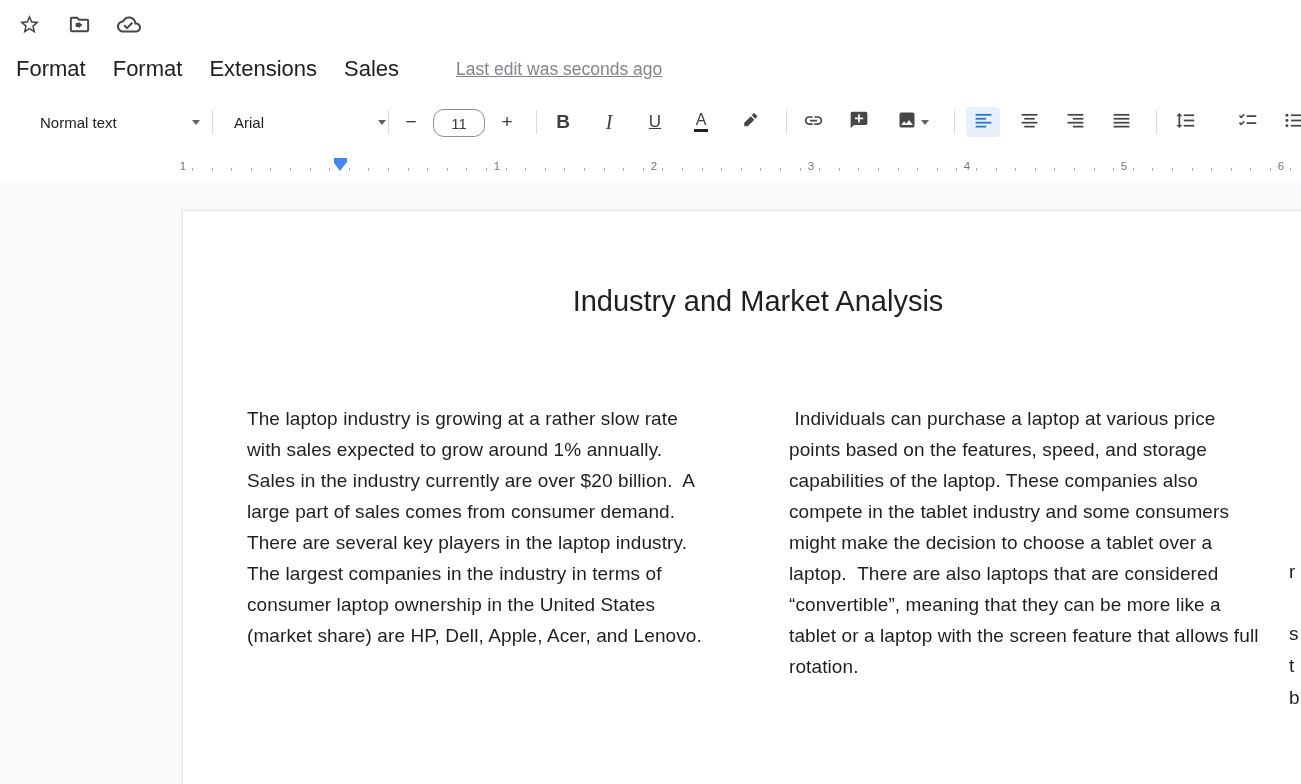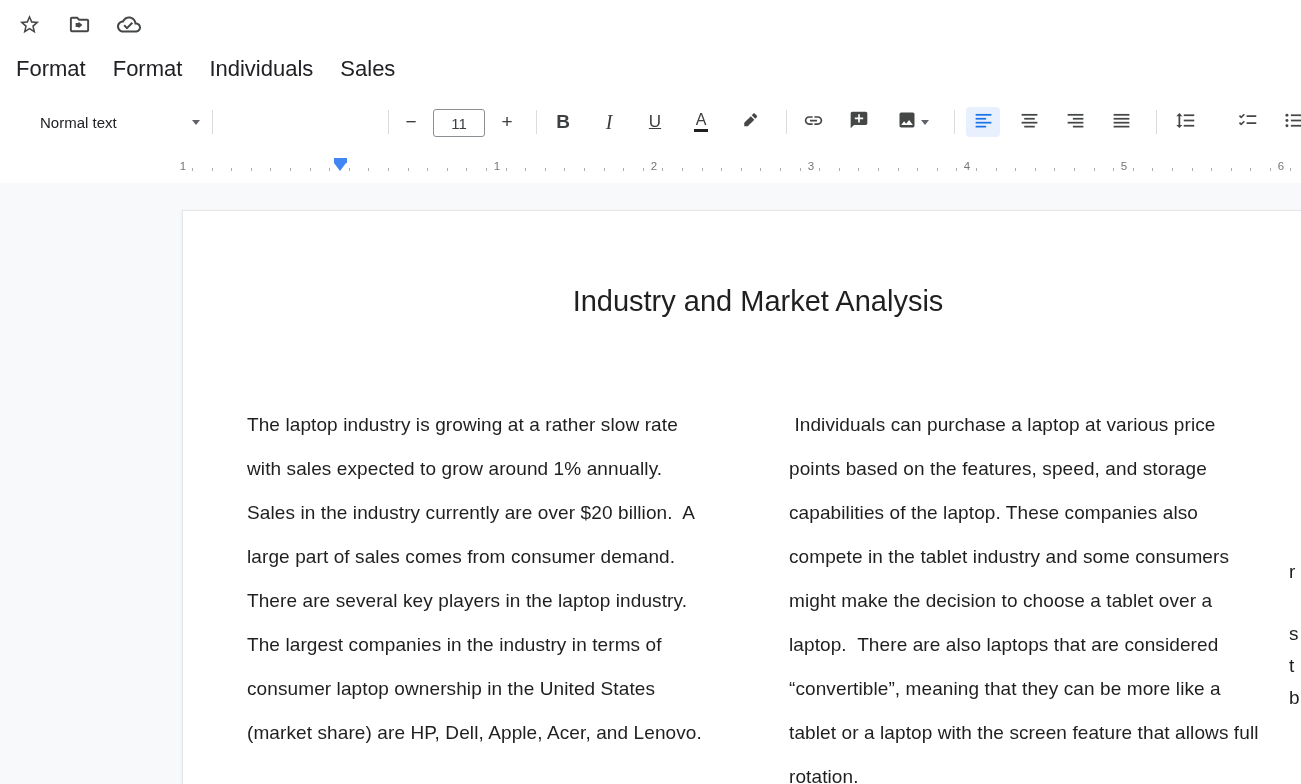--- a/index.html
+++ b/index.html
@@ -21,21 +21,21 @@
   .tbtn{position:absolute;top:17px;height:30px;width:34px;display:flex;align-items:center;justify-content:center;border-radius:4px;color:#3c4043;cursor:pointer;}
   .tbtn.active{background:#e8f0fe;}
   .sep{position:absolute;top:20px;width:1px;height:24px;background:#dadce0;}
   .dd{width:0;height:0;border-left:4px solid transparent;border-right:4px solid transparent;border-top:5px solid #5f6368;}
   .select-label{font-size:15px;color:#202124;}
   .tb-style{left:28px;width:160px;justify-content:space-between;padding:0 12px;gap:23px;}
   .sep1{left:212px;}
   .tb-font{left:222px;width:152px;justify-content:space-between;padding:0 12px;}
   .sep2{left:388px;}
   .tb-minus{left:396px;width:30px;font-size:19px;}
-  .tb-size{left:433px;width:50px;height:26px;top:19px;border:1px solid #8a8f94;border-radius:3px;font-size:15px;background:#fff;}
+  .tb-size{left:433px;width:50px;height:26px;top:19px;border:1px solid #8a8f94;border-radius:11px;font-size:15px;background:#fff;}
   .tb-plus{left:492px;width:30px;font-size:19px;}
   .sep3{left:536px;}
   .tb-bold{left:546px;font-weight:700;font-size:19px;}
   .tb-italic{left:592px;font-family:"Liberation Serif",serif;font-style:italic;font-size:20px;}
   .tb-underline{left:638px;font-size:17px;text-decoration:underline;}
   .tb-color{left:684px;}
   .tb-color .a-glyph{font-size:16px;line-height:16px;border-bottom:3.5px solid #1f1f1f;padding:0 2px 1px 2px;}
   .tb-highlight{left:732px;}
   .sep4{left:786px;}
   .tb-link{left:796px;}
@@ -59,21 +59,21 @@
   .rn0{left:183px;}.rn1{left:497px;}.rn2{left:654px;}.rn3{left:811px;}.rn4{left:967px;}.rn5{left:1124px;}.rn6{left:1281px;}
   .indent-marker{position:absolute;left:334px;top:3px;width:13px;}
   .indent-bar{width:13px;height:5px;background:#4285f4;}
   .indent-tri{width:0;height:0;border-left:6.5px solid transparent;border-right:6.5px solid transparent;border-top:8px solid #4285f4;}
   
   .canvas{position:absolute;top:183px;left:0;right:0;bottom:0;background:#f8f9fa;overflow:hidden;}
   .page{position:absolute;left:182px;top:27px;width:1210px;height:600px;background:#fff;
     border:1px solid #e4e6e8;border-bottom:none;box-shadow:0 1px 3px rgba(60,64,67,.08);}
   .doc-title{position:absolute;top:74px;left:0;width:1150px;text-align:center;
     font-size:29px;color:#1f1f1f;font-weight:400;}
-  .doc-col{position:absolute;top:192px;font-size:19px;line-height:44px;color:#1f1f1f;
+  .doc-col{position:absolute;top:192px;font-size:19px;line-height:31px;color:#1f1f1f;
     white-space:pre-wrap;letter-spacing:.1px;}
   .col-1{left:64px;width:460px;}
   .col-2{left:606px;width:470px;}
   .frag{position:absolute;left:1106px;font-size:19px;color:#1f1f1f;}
   .f0{top:350px;}.f1{top:412px;}.f2{top:444px;}.f3{top:476px;}
   .icon-fill{fill:#444746;}
   .icon-blue{fill:#1a73e8;}
 </style>
 </head>
 <body>
@@ -93,32 +93,37 @@
   <span class="ticon">
     <svg viewBox="0 0 24 24" width="25" height="25">
         <path class="icon-fill" d="M19.35 10.04C18.67 6.59 15.64 4 12 4 9.11 4 6.6 5.64 5.35 8.04 2.34 8.36 0 10.91 0 14c0 3.31 2.69 6 6 6h13c2.76 0 5-2.24 5-5 0-2.64-2.05-4.78-4.65-4.96zM19 18H6c-2.21 0-4-1.79-4-4s1.79-4 4-4h.71C7.37 7.69 9.48 6 12 6c3.04 0 5.5 2.46 5.5 5.5v.5H19c1.66 0 3 1.34 3 3s-1.34 3-3 3zm-9-3.82l-2.09-2.09L6.5 13.5 10 17l6.01-6.01-1.41-1.41L10 14.18z"></path>
       </svg>
   </span>
 </div>
 
 <div class="menubar">
   <span class="menu-item">Format</span>
   <span class="menu-item">Format</span>
-  <span class="menu-item">Individuals</span>
+  <span class="menu-item">Extensions</span>
   <span class="menu-item">Sales</span>
+  <span class="last-edit">Last edit was seconds ago</span>
 </div>
 
 <div class="toolbar">
 
   <div class="tbtn tb-style">
     <span class="select-label">Normal text</span>
     <span class="dd"></span>
   </div>
   <div class="sep sep1"></div>
 
+  <div class="tbtn tb-font">
+    <span class="select-label">Arial</span>
+    <span class="dd"></span>
+  </div>
   <div class="sep sep2"></div>
 
   <div class="tbtn tb-minus">−</div>
   <div class="tbtn tb-size">11</div>
   <div class="tbtn tb-plus">+</div>
   <div class="sep sep3"></div>
 
   <div class="tbtn tb-bold">B</div>
   <div class="tbtn tb-italic">I</div>
   <div class="tbtn tb-underline">U</div>

